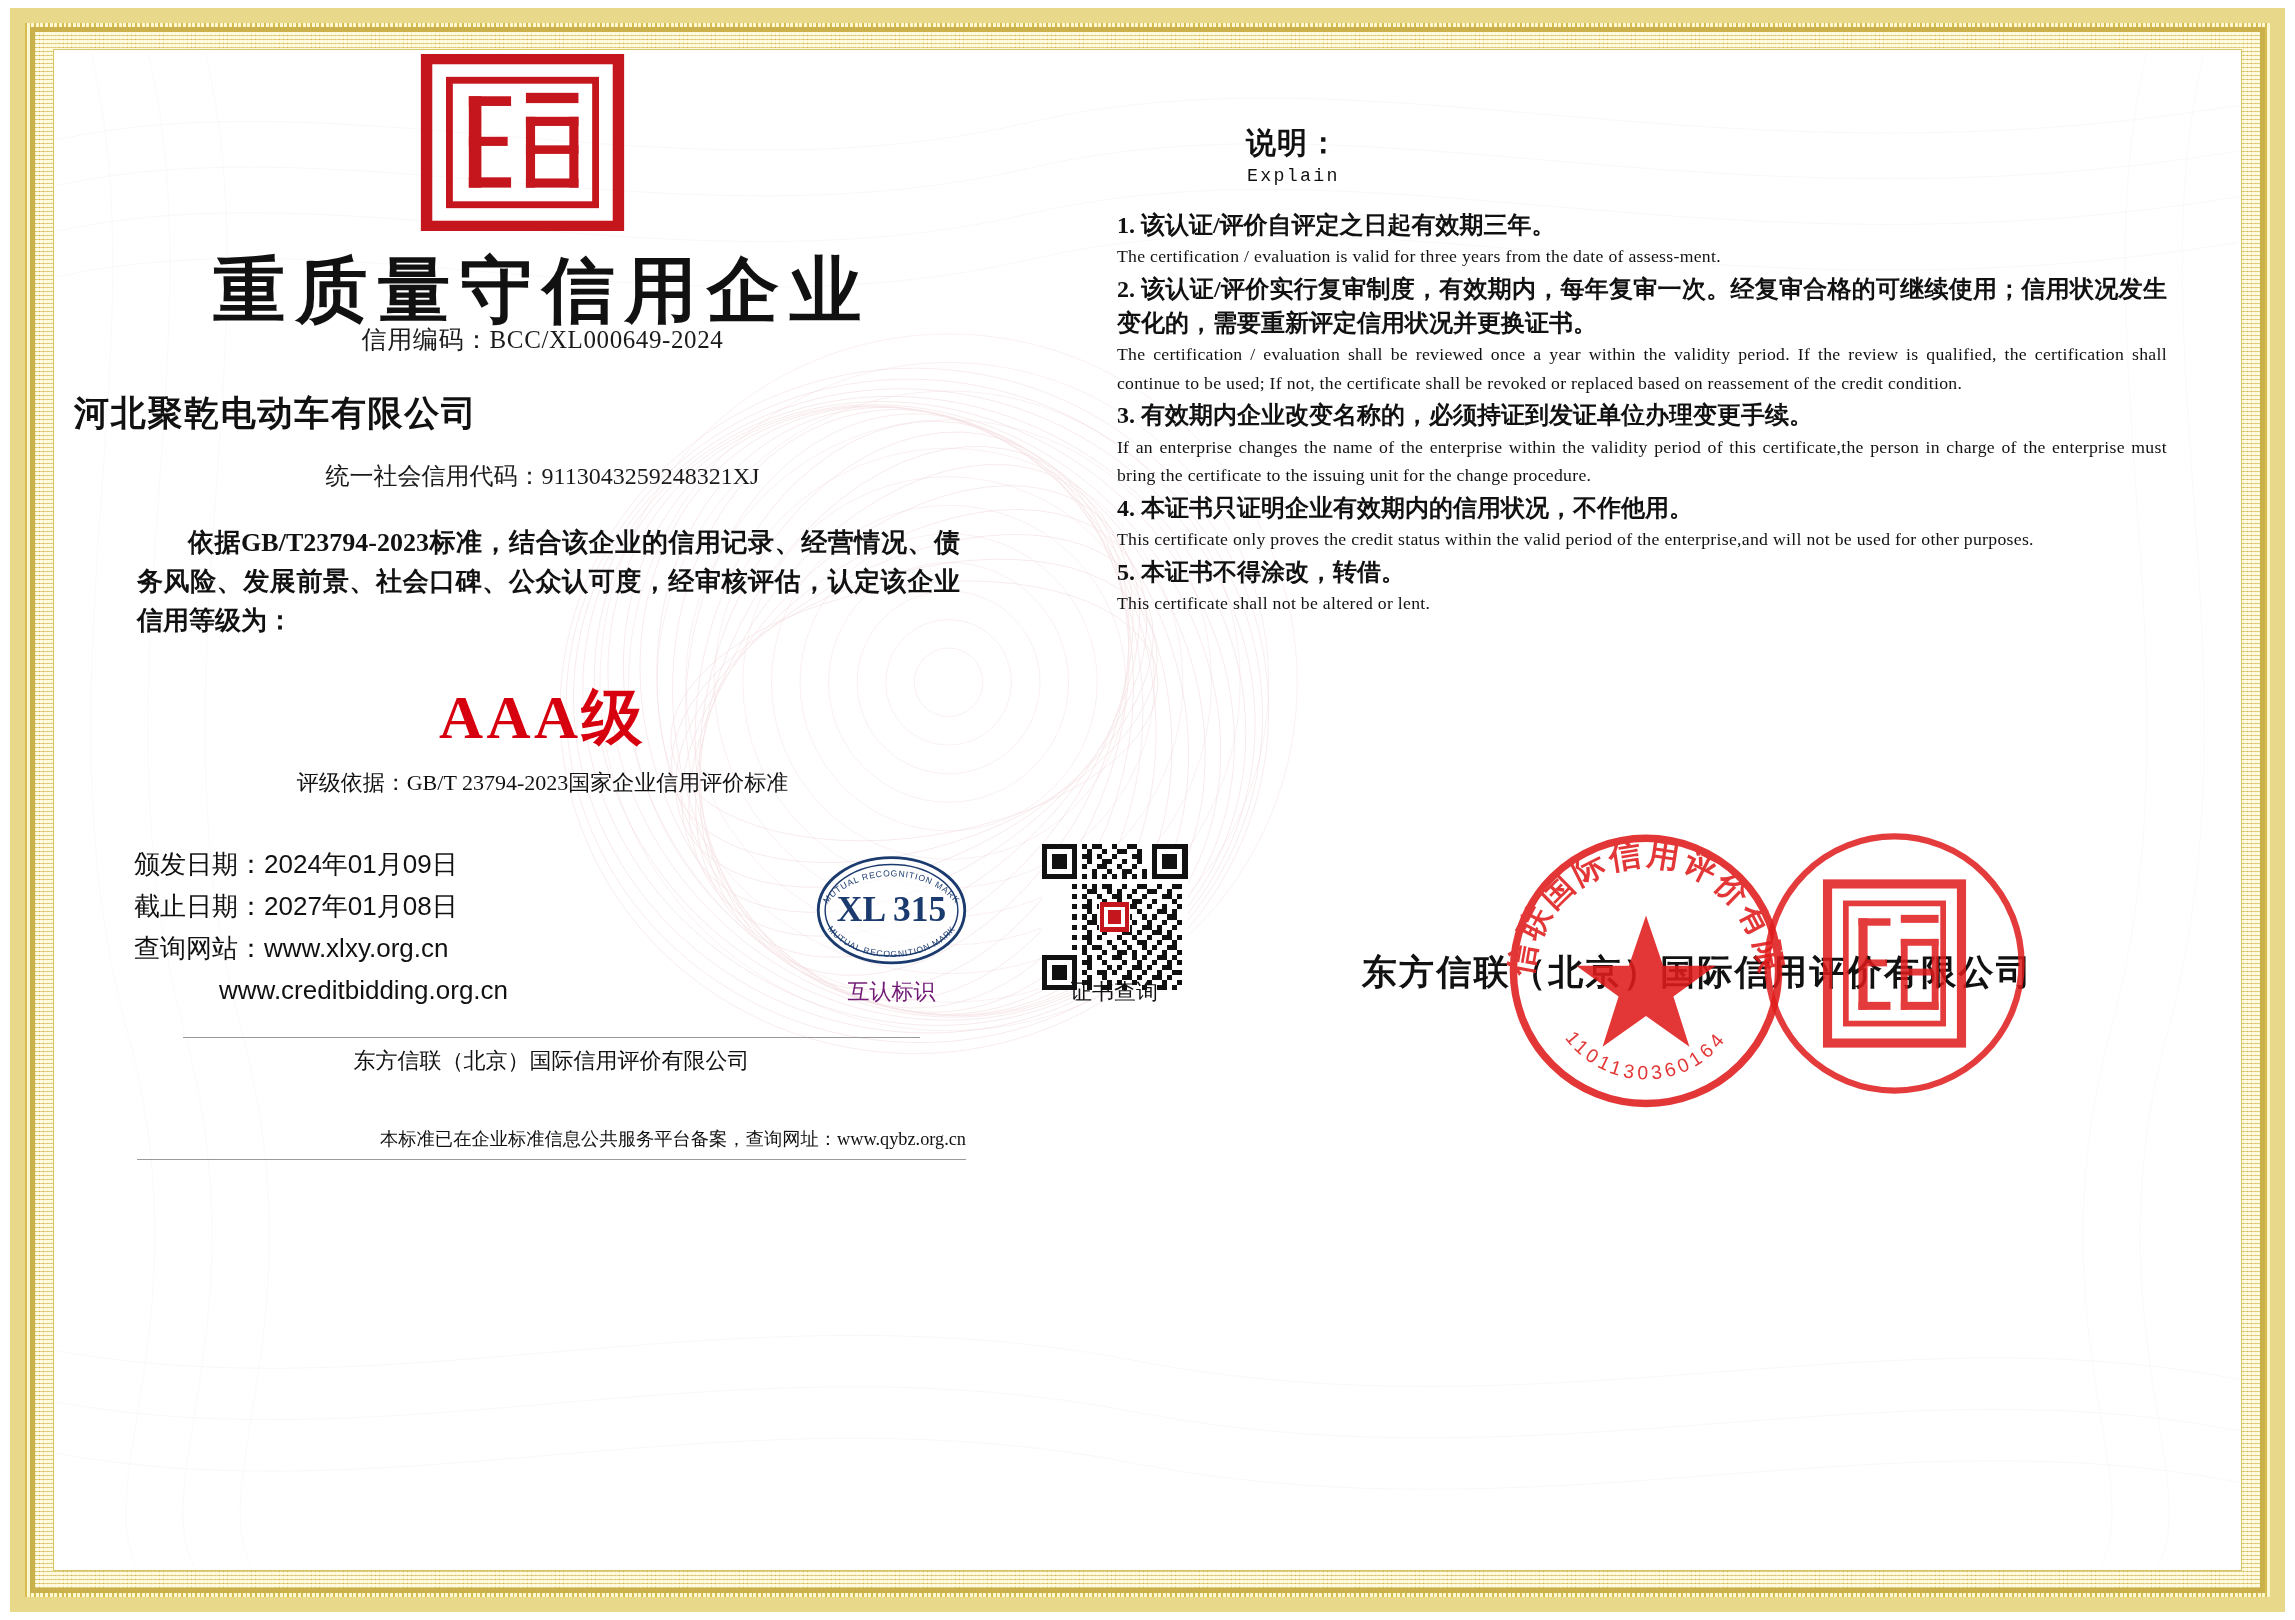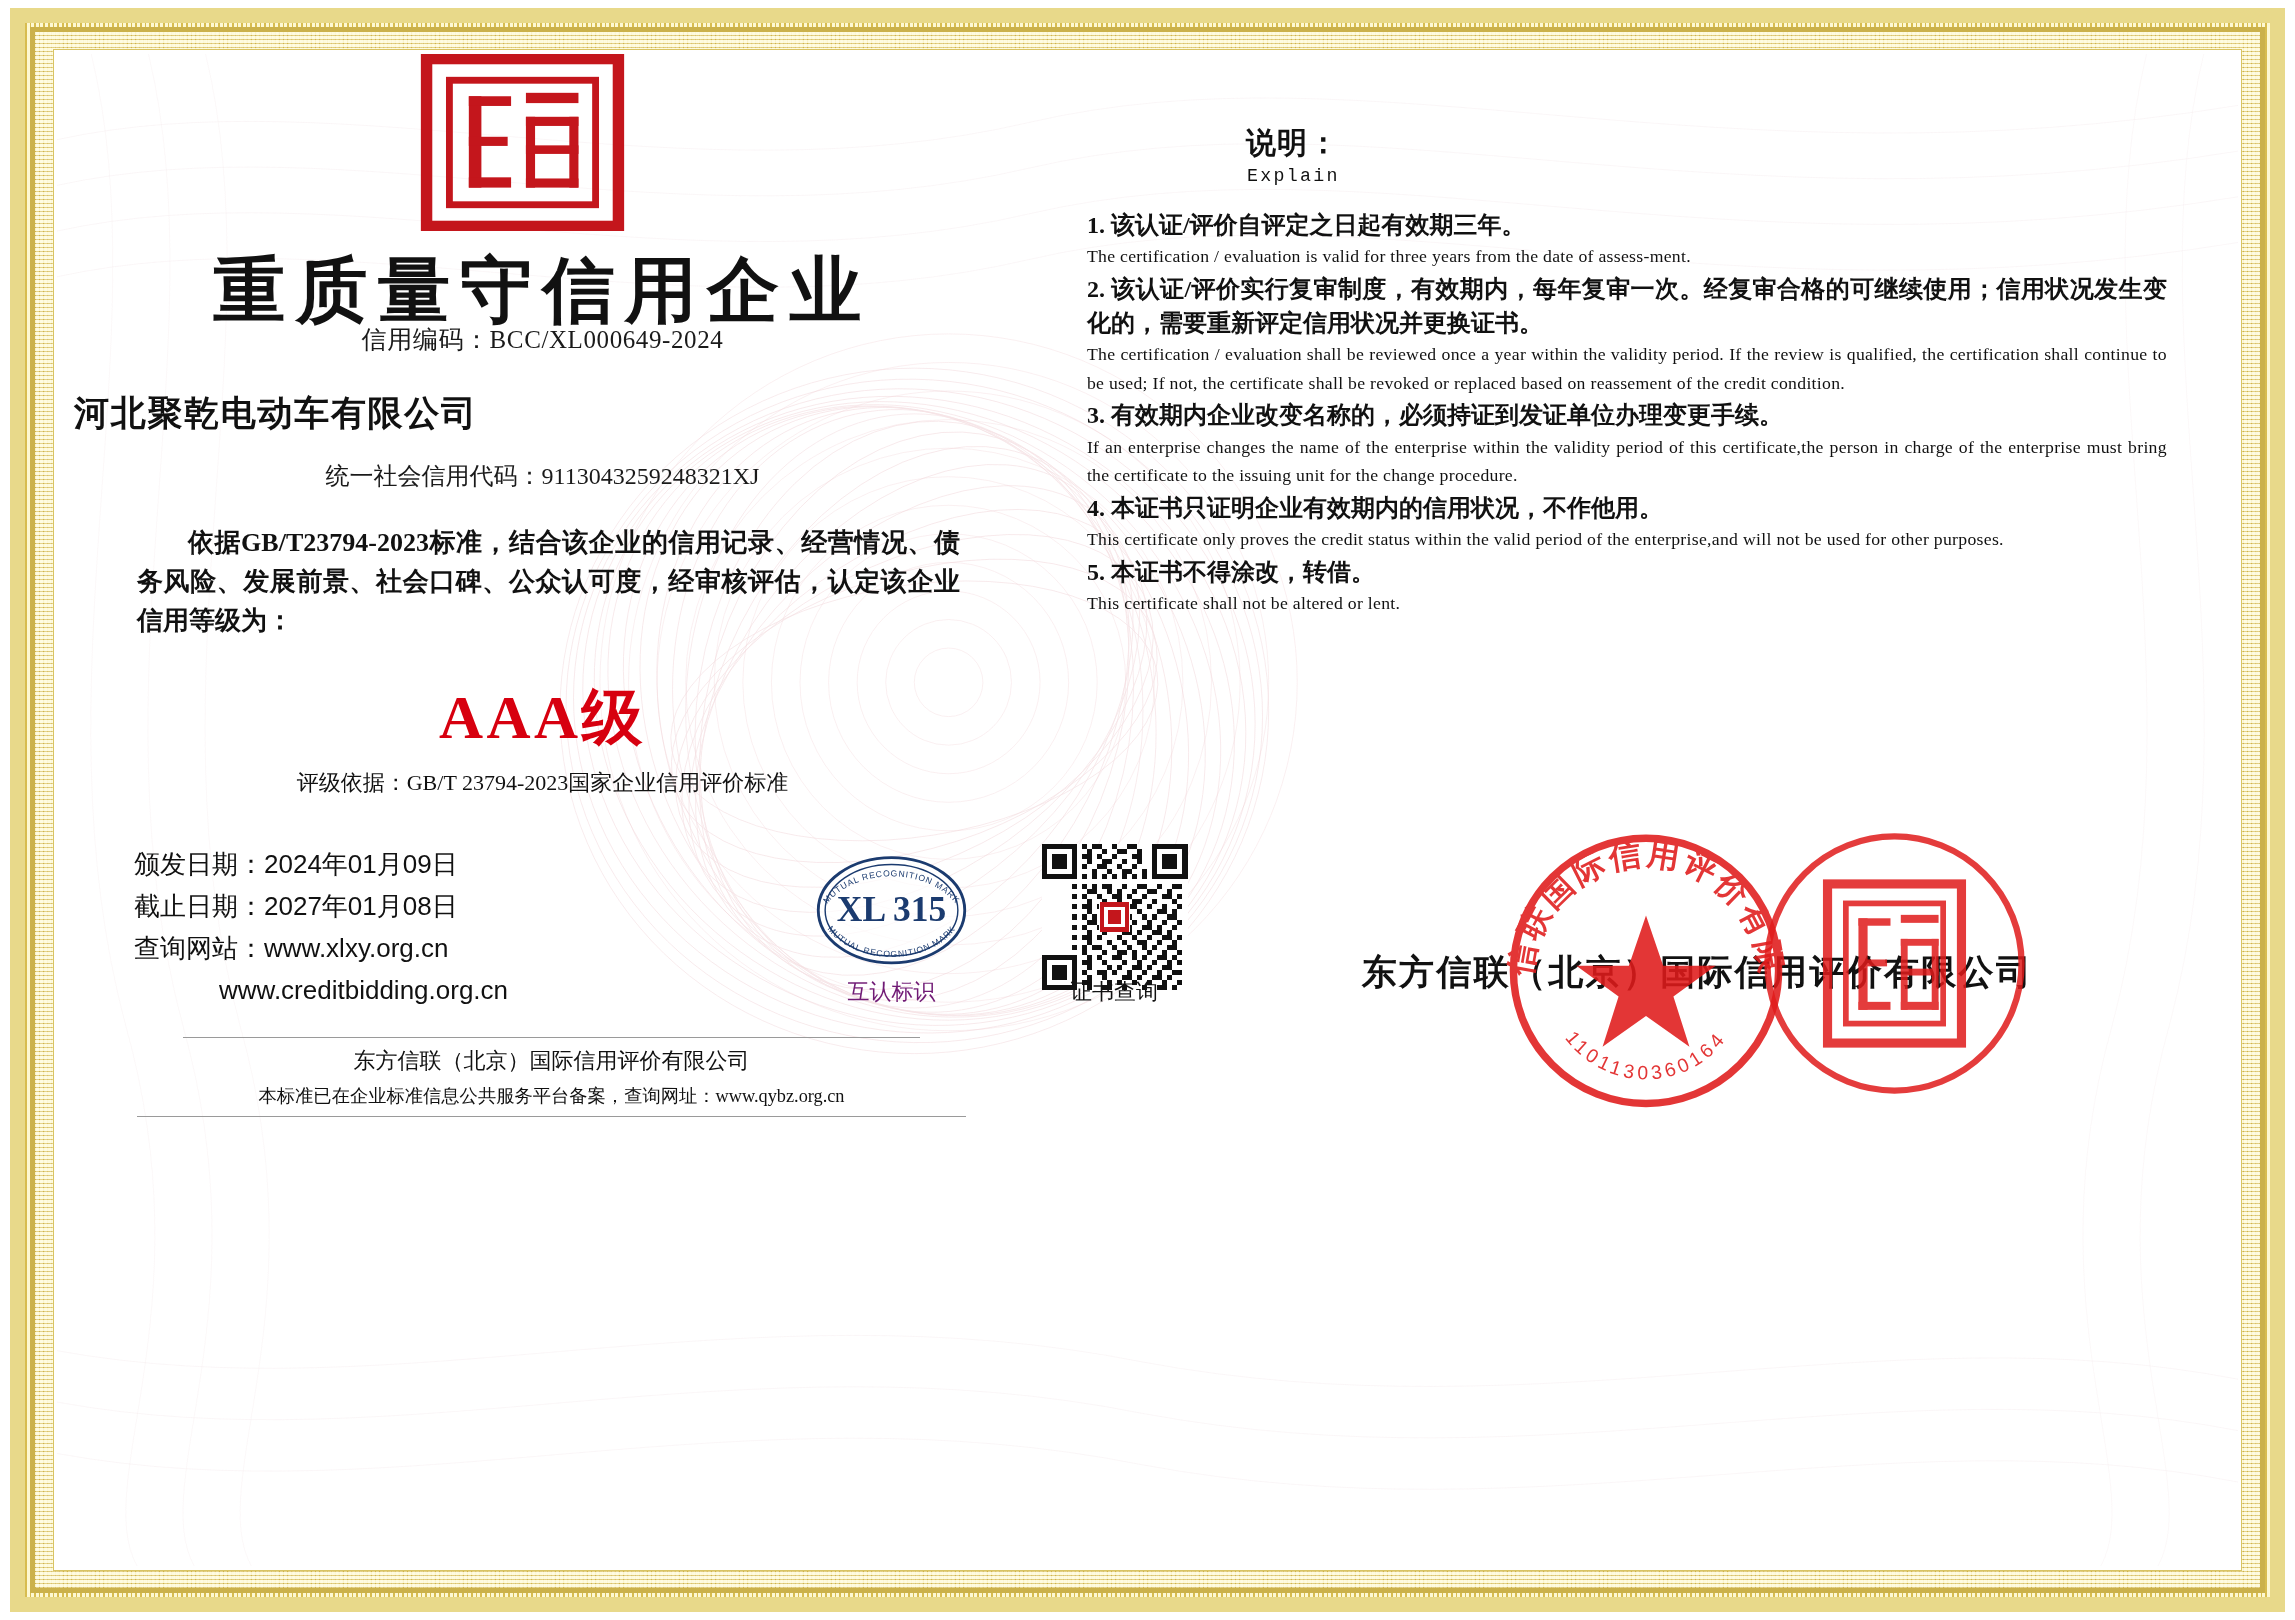--- a/index.html
+++ b/index.html
@@ -226,23 +226,23 @@
     text-align: center;
     font-family: "Liberation Serif", serif;
     font-size: 22px;
     color: #111111;
     padding-top: 8px;
     border-top: 1.1px solid #9a9a9a;
   }
   .footer-note {
     position: absolute;
     left: 63px;
-    top: 1029px;
+    top: 1072px;
     width: 829px;
-    text-align: center;
+    text-align: right;
     font-family: "Liberation Serif", serif;
     font-size: 18.3px;
     color: #111111;
     border-bottom: 1.1px solid #9a9a9a;
     padding-bottom: 8px;
   }
 
   
   .right-col {
     position: absolute;
@@ -269,21 +269,21 @@
     font-size: 18.3px;
     color: #111111;
     letter-spacing: 2.3px;
   }
   .explain-list {
     position: absolute;
     left: 6.9px;
     top: 154px;
     width: 1080px;
   }
-  .ex-item { margin-bottom: 1.1px; }
+  .ex-item { margin-bottom: 1.1px; margin-left: 30px; }
   .ex-cn {
     font-family: "Liberation Serif", serif;
     font-weight: bold;
     font-size: 24px;
     line-height: 1.42;
     color: #111111;
     text-align: justify;
   }
   .ex-en {
     font-family: Liberation Serif, serif;

